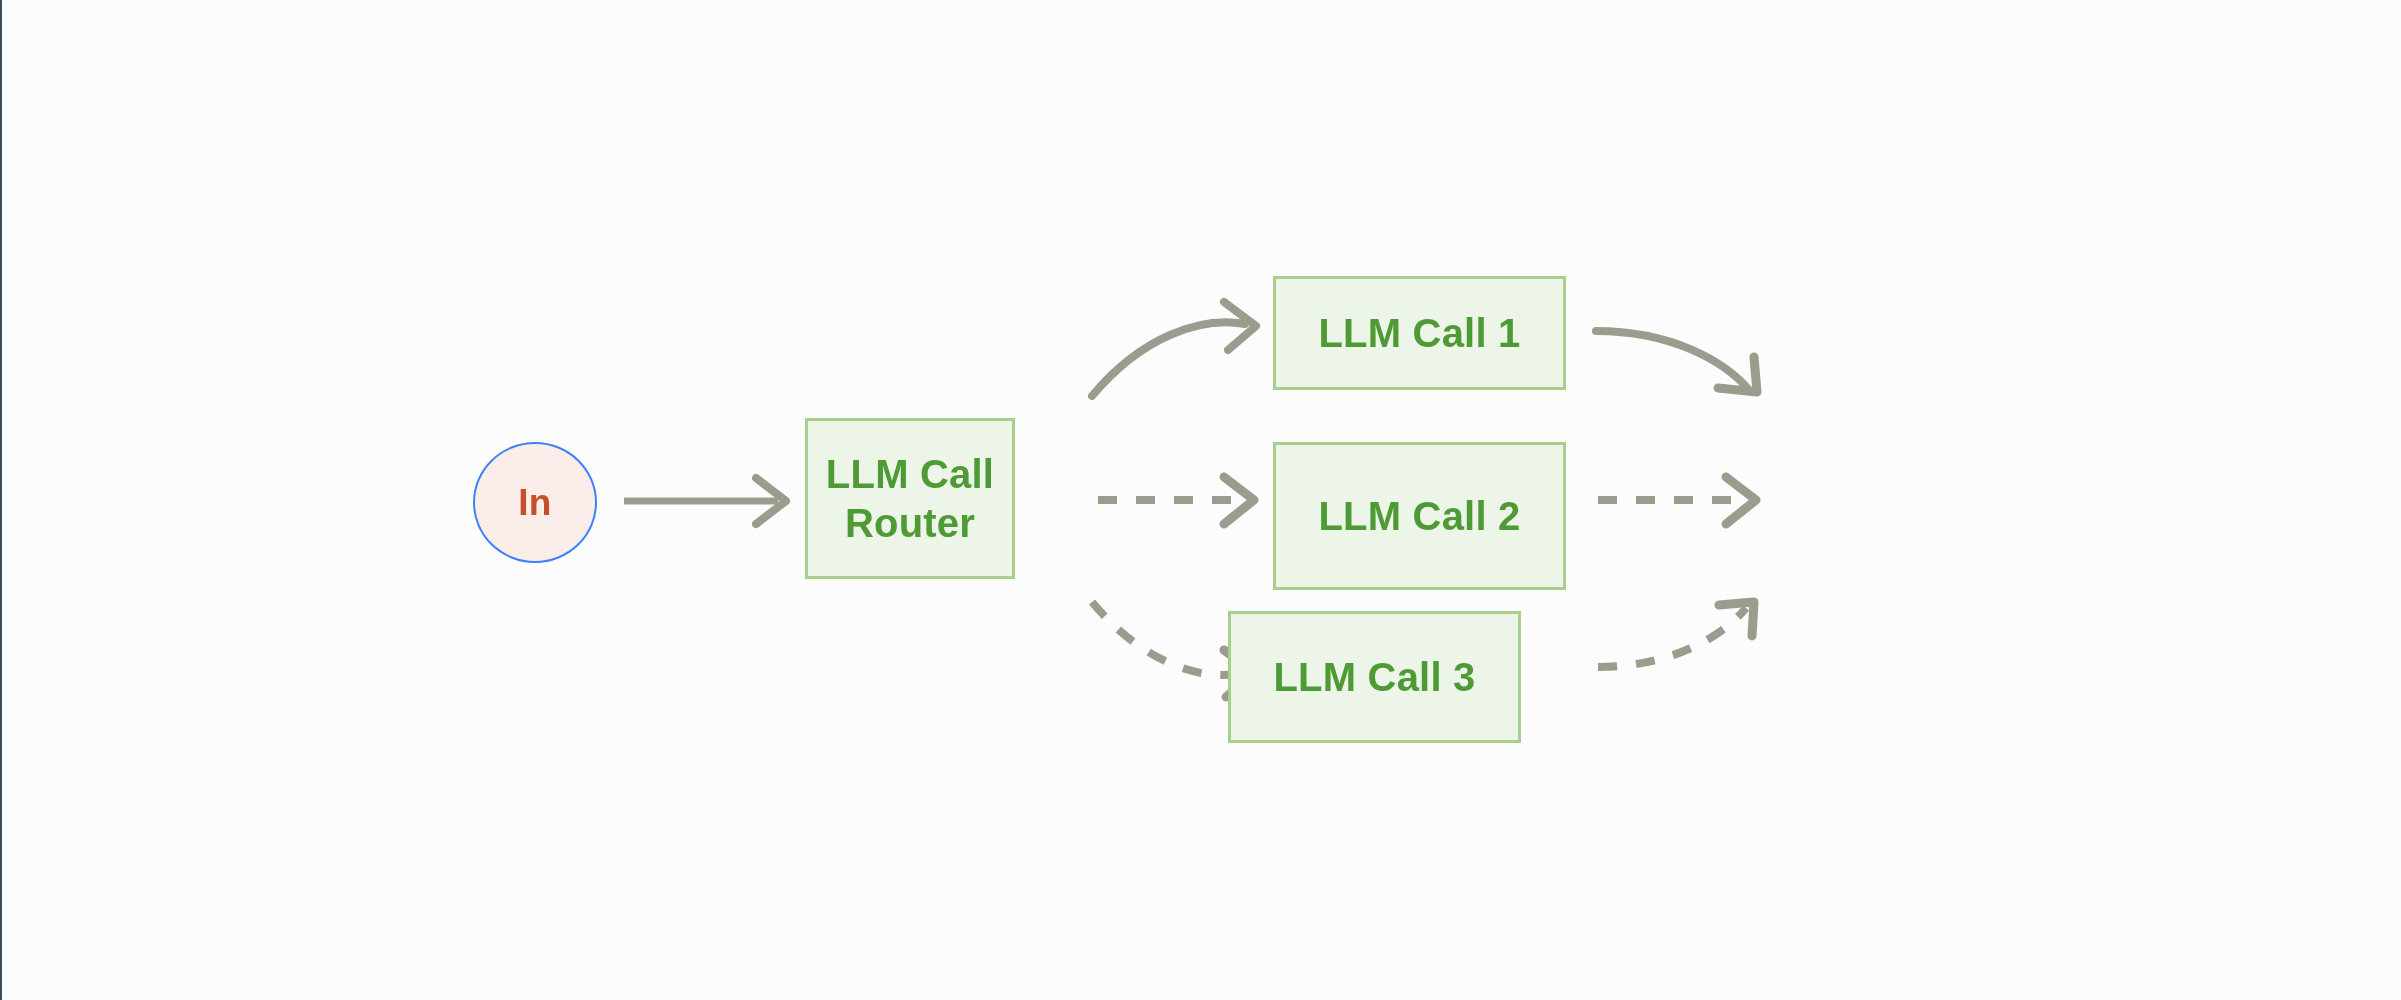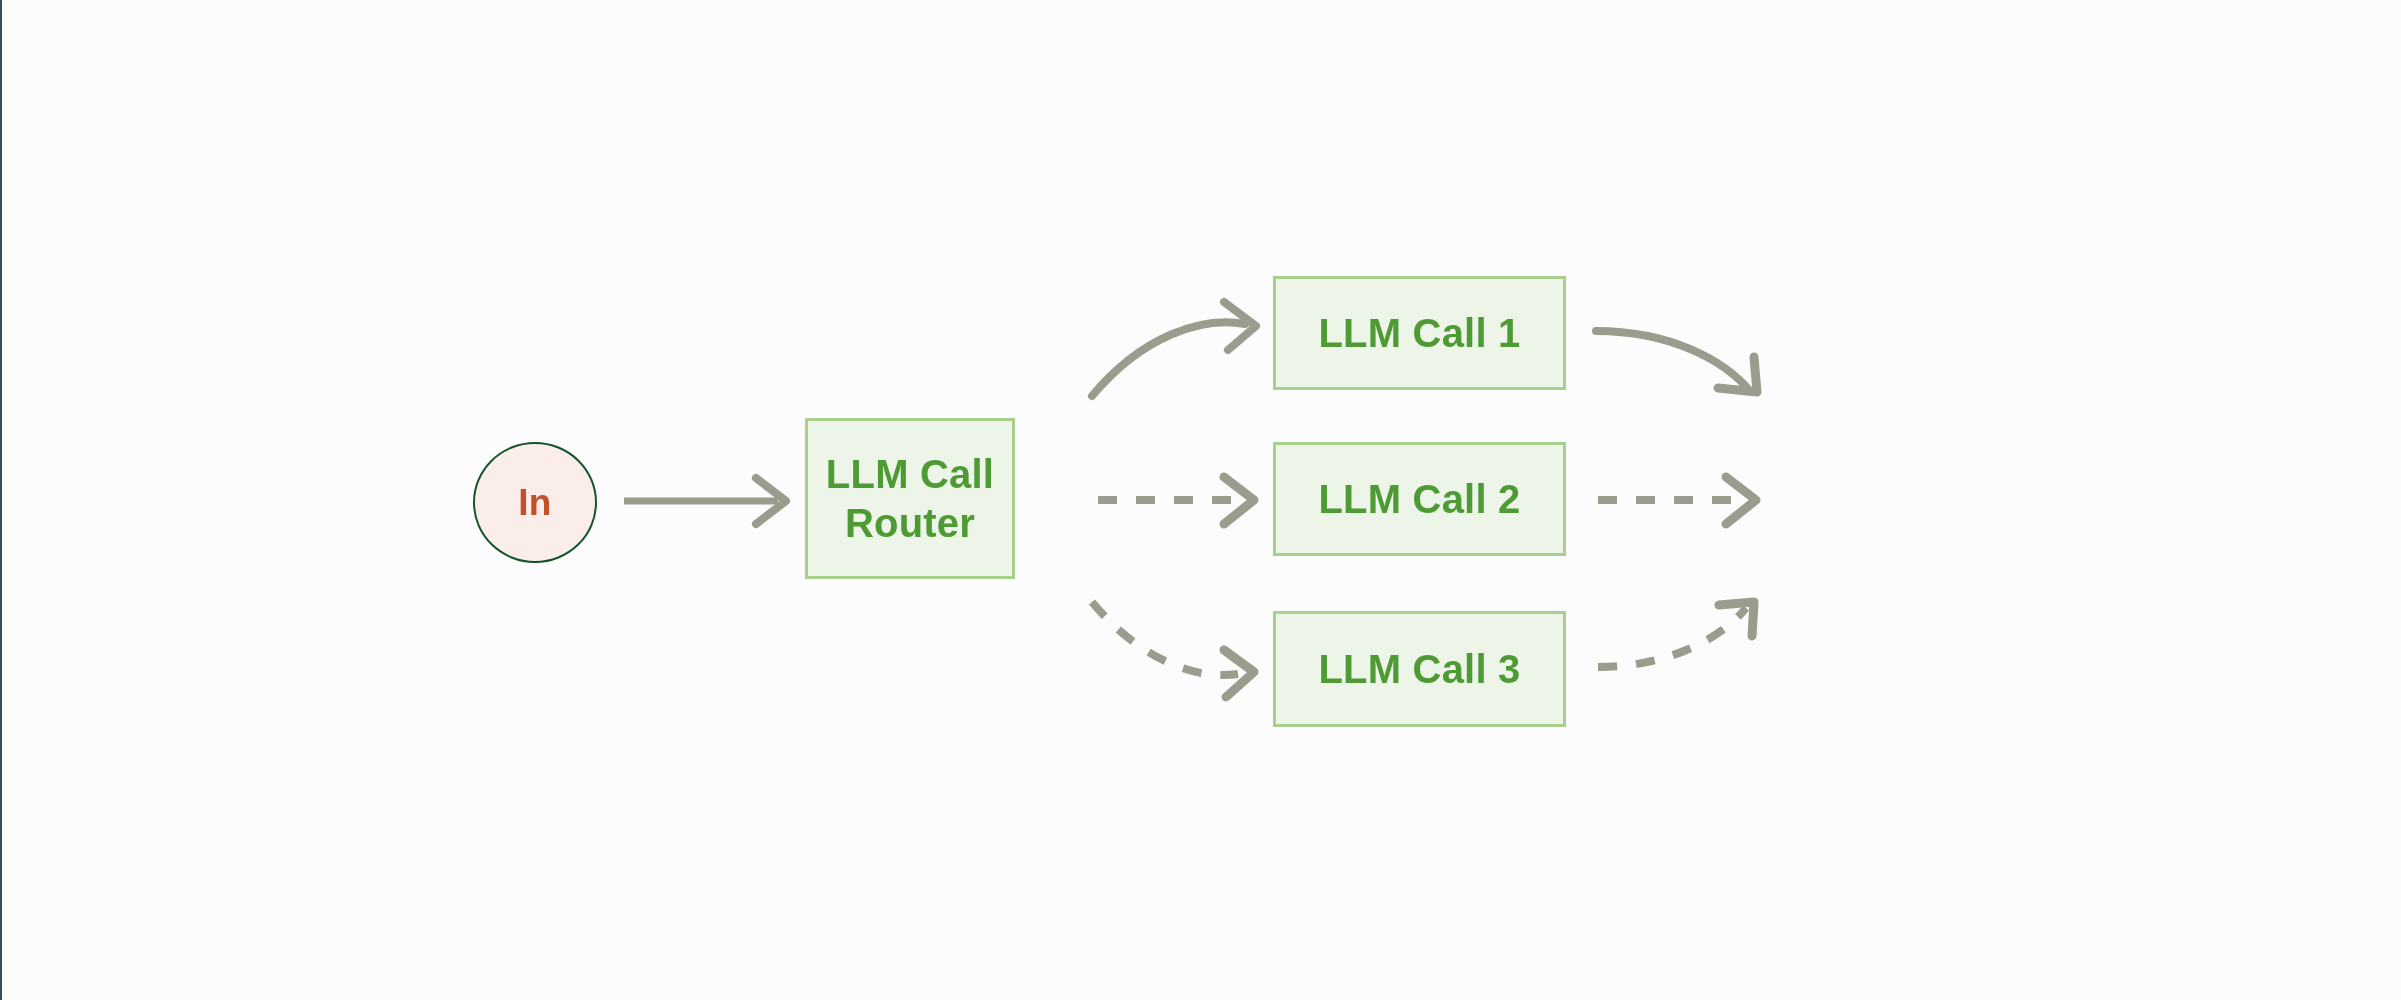--- a/index.html
+++ b/index.html
@@ -40,21 +40,21 @@
   .node-process {
     background: #edf4e8;
     border: 3px solid #a7d08c;
     color: #4e9a35;
     font-size: 40px;
     font-weight: 700;
     letter-spacing: 0.2px;
   }
   .node-terminal {
     background: #fbeeea;
-    border: 2px solid #14532d;
+    border: 2px solid #3b82f6;
     color: #c3502a;
     font-size: 37px;
     font-weight: 700;
     letter-spacing: 0.2px;
   }
   #node-in {
     left: 471px;
     top: 442px;
     width: 124px;
     height: 121px;
@@ -76,27 +76,27 @@
   #node-call-1 {
     left: 1271px;
     top: 276px;
     width: 293px;
     height: 114px;
   }
   #node-call-2 {
     left: 1271px;
     top: 442px;
     width: 293px;
-    height: 114px;
+    height: 148px;
   }
   #node-call-3 {
-    left: 1271px;
+    left: 1226px;
     top: 611px;
     width: 293px;
-    height: 116px;
+    height: 132px;
   }
   .router-line { display: block; }
 </style>
 </head>
 <body>
 
 <div id="canvas">
 
   <svg id="edges" viewBox="0 0 2401 1000" width="2401" height="1000" xmlns="http://www.w3.org/2000/svg">
 

